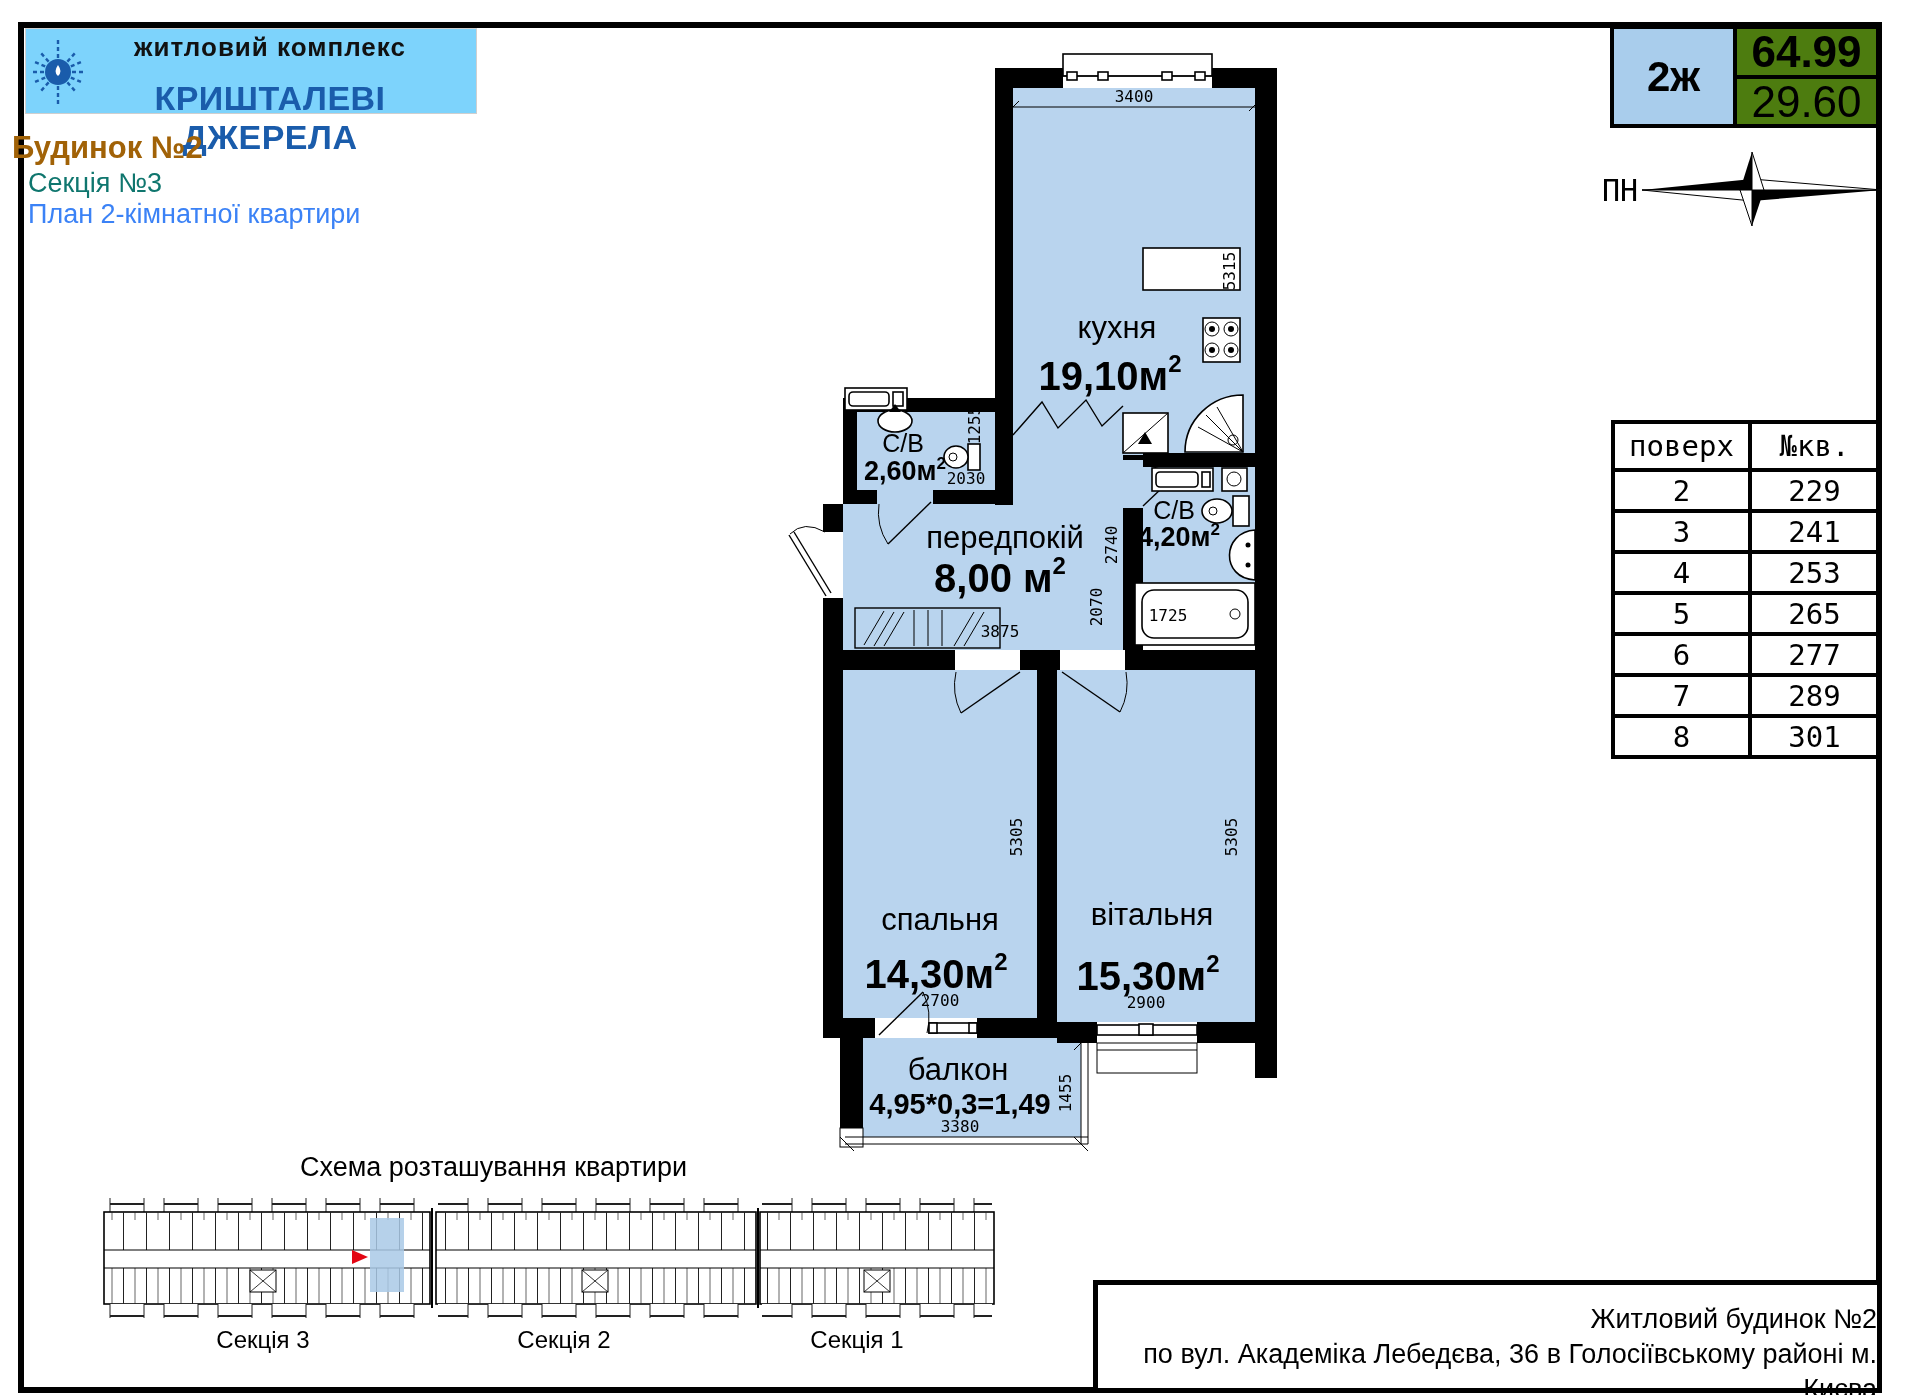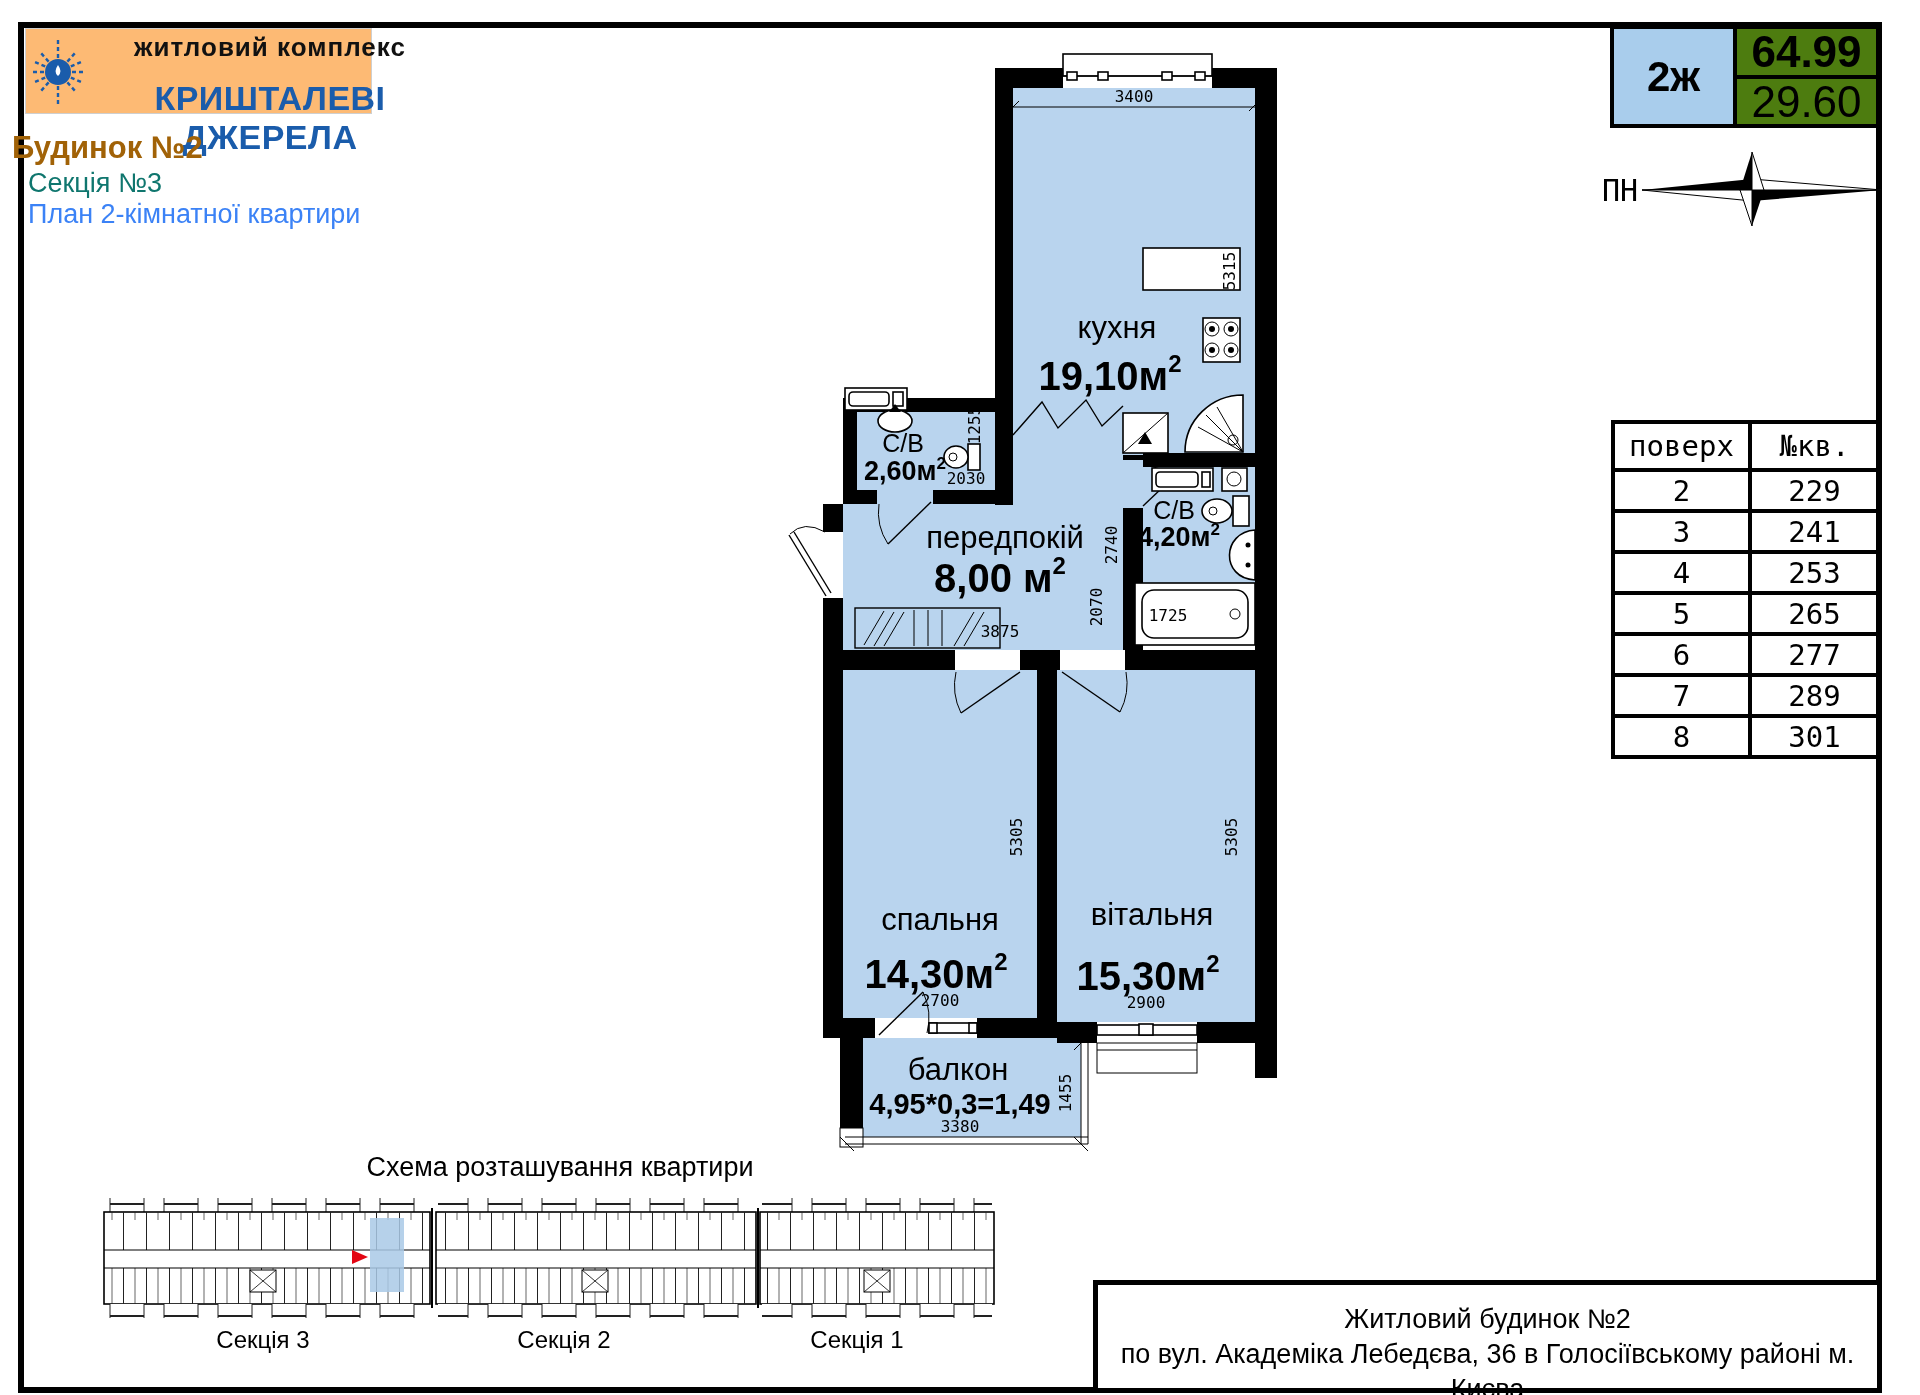--- a/index.html
+++ b/index.html
@@ -1,21 +1,21 @@
 <!DOCTYPE html>
 <html><head>
 <meta charset="utf-8">
 <style>
   * { margin:0; padding:0; box-sizing:border-box; }
   body { background:#fff; font-family:"Liberation Sans", sans-serif; }
   #page { position:relative; width:1920px; height:1395px; background:#fff; overflow:hidden; }
   #frame { position:absolute; left:18px; top:22px; width:1864px; height:1371px; border:6px solid #000; }
 
   
-  #logo-box { position:absolute; left:25px; top:28px; width:347px; height:86px; border:1px solid #cfcfcf; background:#fdba74; }
+  #logo-box { position:absolute; left:25px; top:28px; width:452px; height:86px; border:1px solid #cfcfcf; background:#7dd3fc; }
   #logo-texts { position:absolute; left:68px; top:3px; width:352px; text-align:center; }
   .logo-line1 { font-size:26px; font-weight:bold; color:#111; letter-spacing:1px; }
   .logo-line2 { font-size:34px; font-weight:bold; color:#1a5cab; letter-spacing:0.5px; margin-top:16px; }
   #building-title { position:absolute; left:12px; top:130px; font-size:31px; font-weight:bold; color:#a16207; }
   #section-subtitle { position:absolute; left:28px; top:168px; font-size:27px; color:#0f766e; }
   #plan-subtitle { position:absolute; left:28px; top:199px; font-size:27px; color:#3b82f6; }
 
   
   .badge-cell { position:absolute; border:4px solid #000; display:flex; align-items:center; justify-content:center; background:#4d7c0f; }
   #badge-type { left:1610px; top:25px; width:127px; height:103px; background:#a9cdec; font-size:42px; font-weight:bold; }
@@ -43,27 +43,27 @@
   .thin { fill:none; stroke:#000; stroke-width:1.4; }
   .hair { fill:none; stroke:#000; stroke-width:1; }
   .room-name { font-family:"Liberation Sans", sans-serif; font-size:31px; fill:#000; }
   .room-area { font-family:"Liberation Sans", sans-serif; font-size:40px; font-weight:bold; fill:#000; }
   .room-name-sm { font-family:"Liberation Sans", sans-serif; font-size:25px; fill:#000; }
   .room-area-sm { font-family:"Liberation Sans", sans-serif; font-size:27px; font-weight:bold; fill:#000; }
   .balcony-area { font-family:"Liberation Sans", sans-serif; font-size:29px; font-weight:bold; fill:#000; }
   .dim { font-family:"DejaVu Sans Mono", monospace; font-size:16px; fill:#000; }
 
   
-  #scheme-title { position:absolute; left:300px; top:1152px; width:520px; text-align:center; font-size:27px; color:#000; }
+  #scheme-title { position:absolute; left:300px; top:1152px; width:520px; font-size:27px; color:#000; }
   #scheme-svg { position:absolute; left:100px; top:1190px; }
   .scheme-label { font-family:"Liberation Sans", sans-serif; font-size:24px; fill:#000; }
 
   
   #footer-box { position:absolute; left:1093px; top:1280px; width:789px; height:113px; border:5px solid #000; background:#fff; text-align:center; padding-top:17px; }
-  #footer-box .fline { font-size:27px; color:#000; line-height:35px; }
+  #footer-box .fline { font-size:27px; color:#000; line-height:35px;text-align:right; }
 </style>
 </head>
 <body>
 
 <div id="page">
   <div id="frame"></div>
 
   <div id="logo-box">
     <svg width="64" height="80" style="position:absolute;left:2px;top:3px">
       <g stroke="#1a5cab" stroke-width="2.4" stroke-dasharray="4 3">

